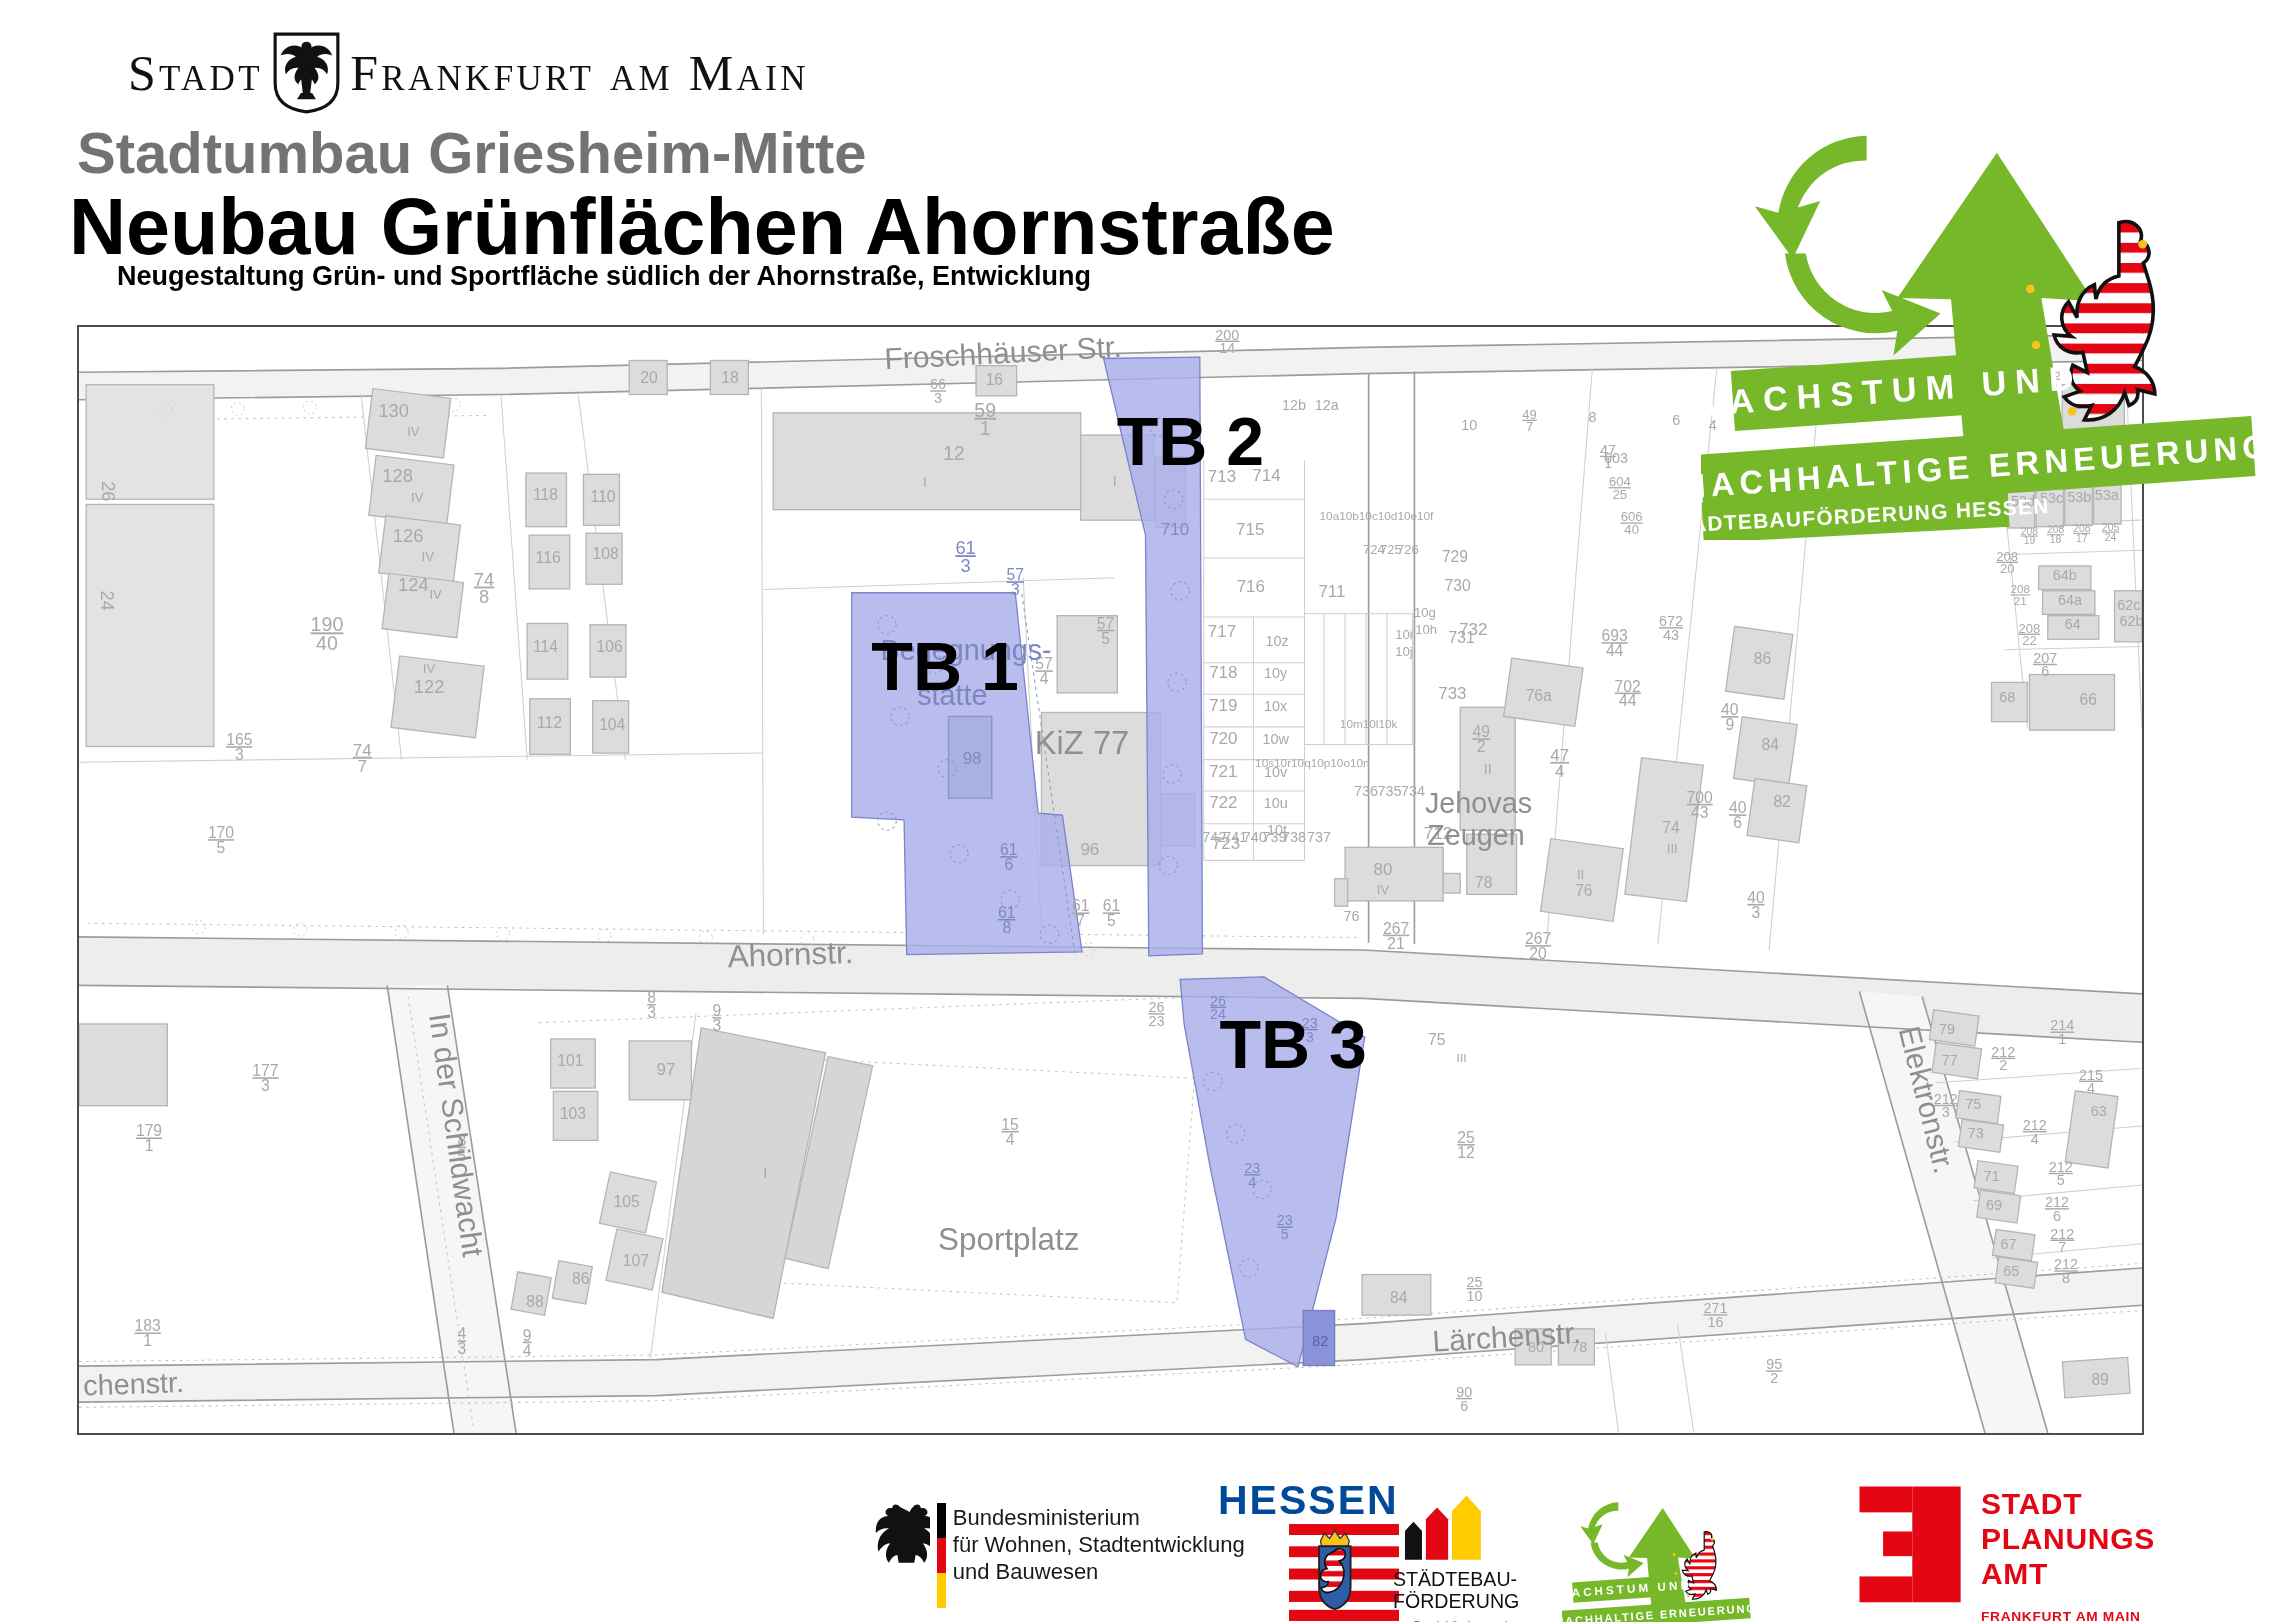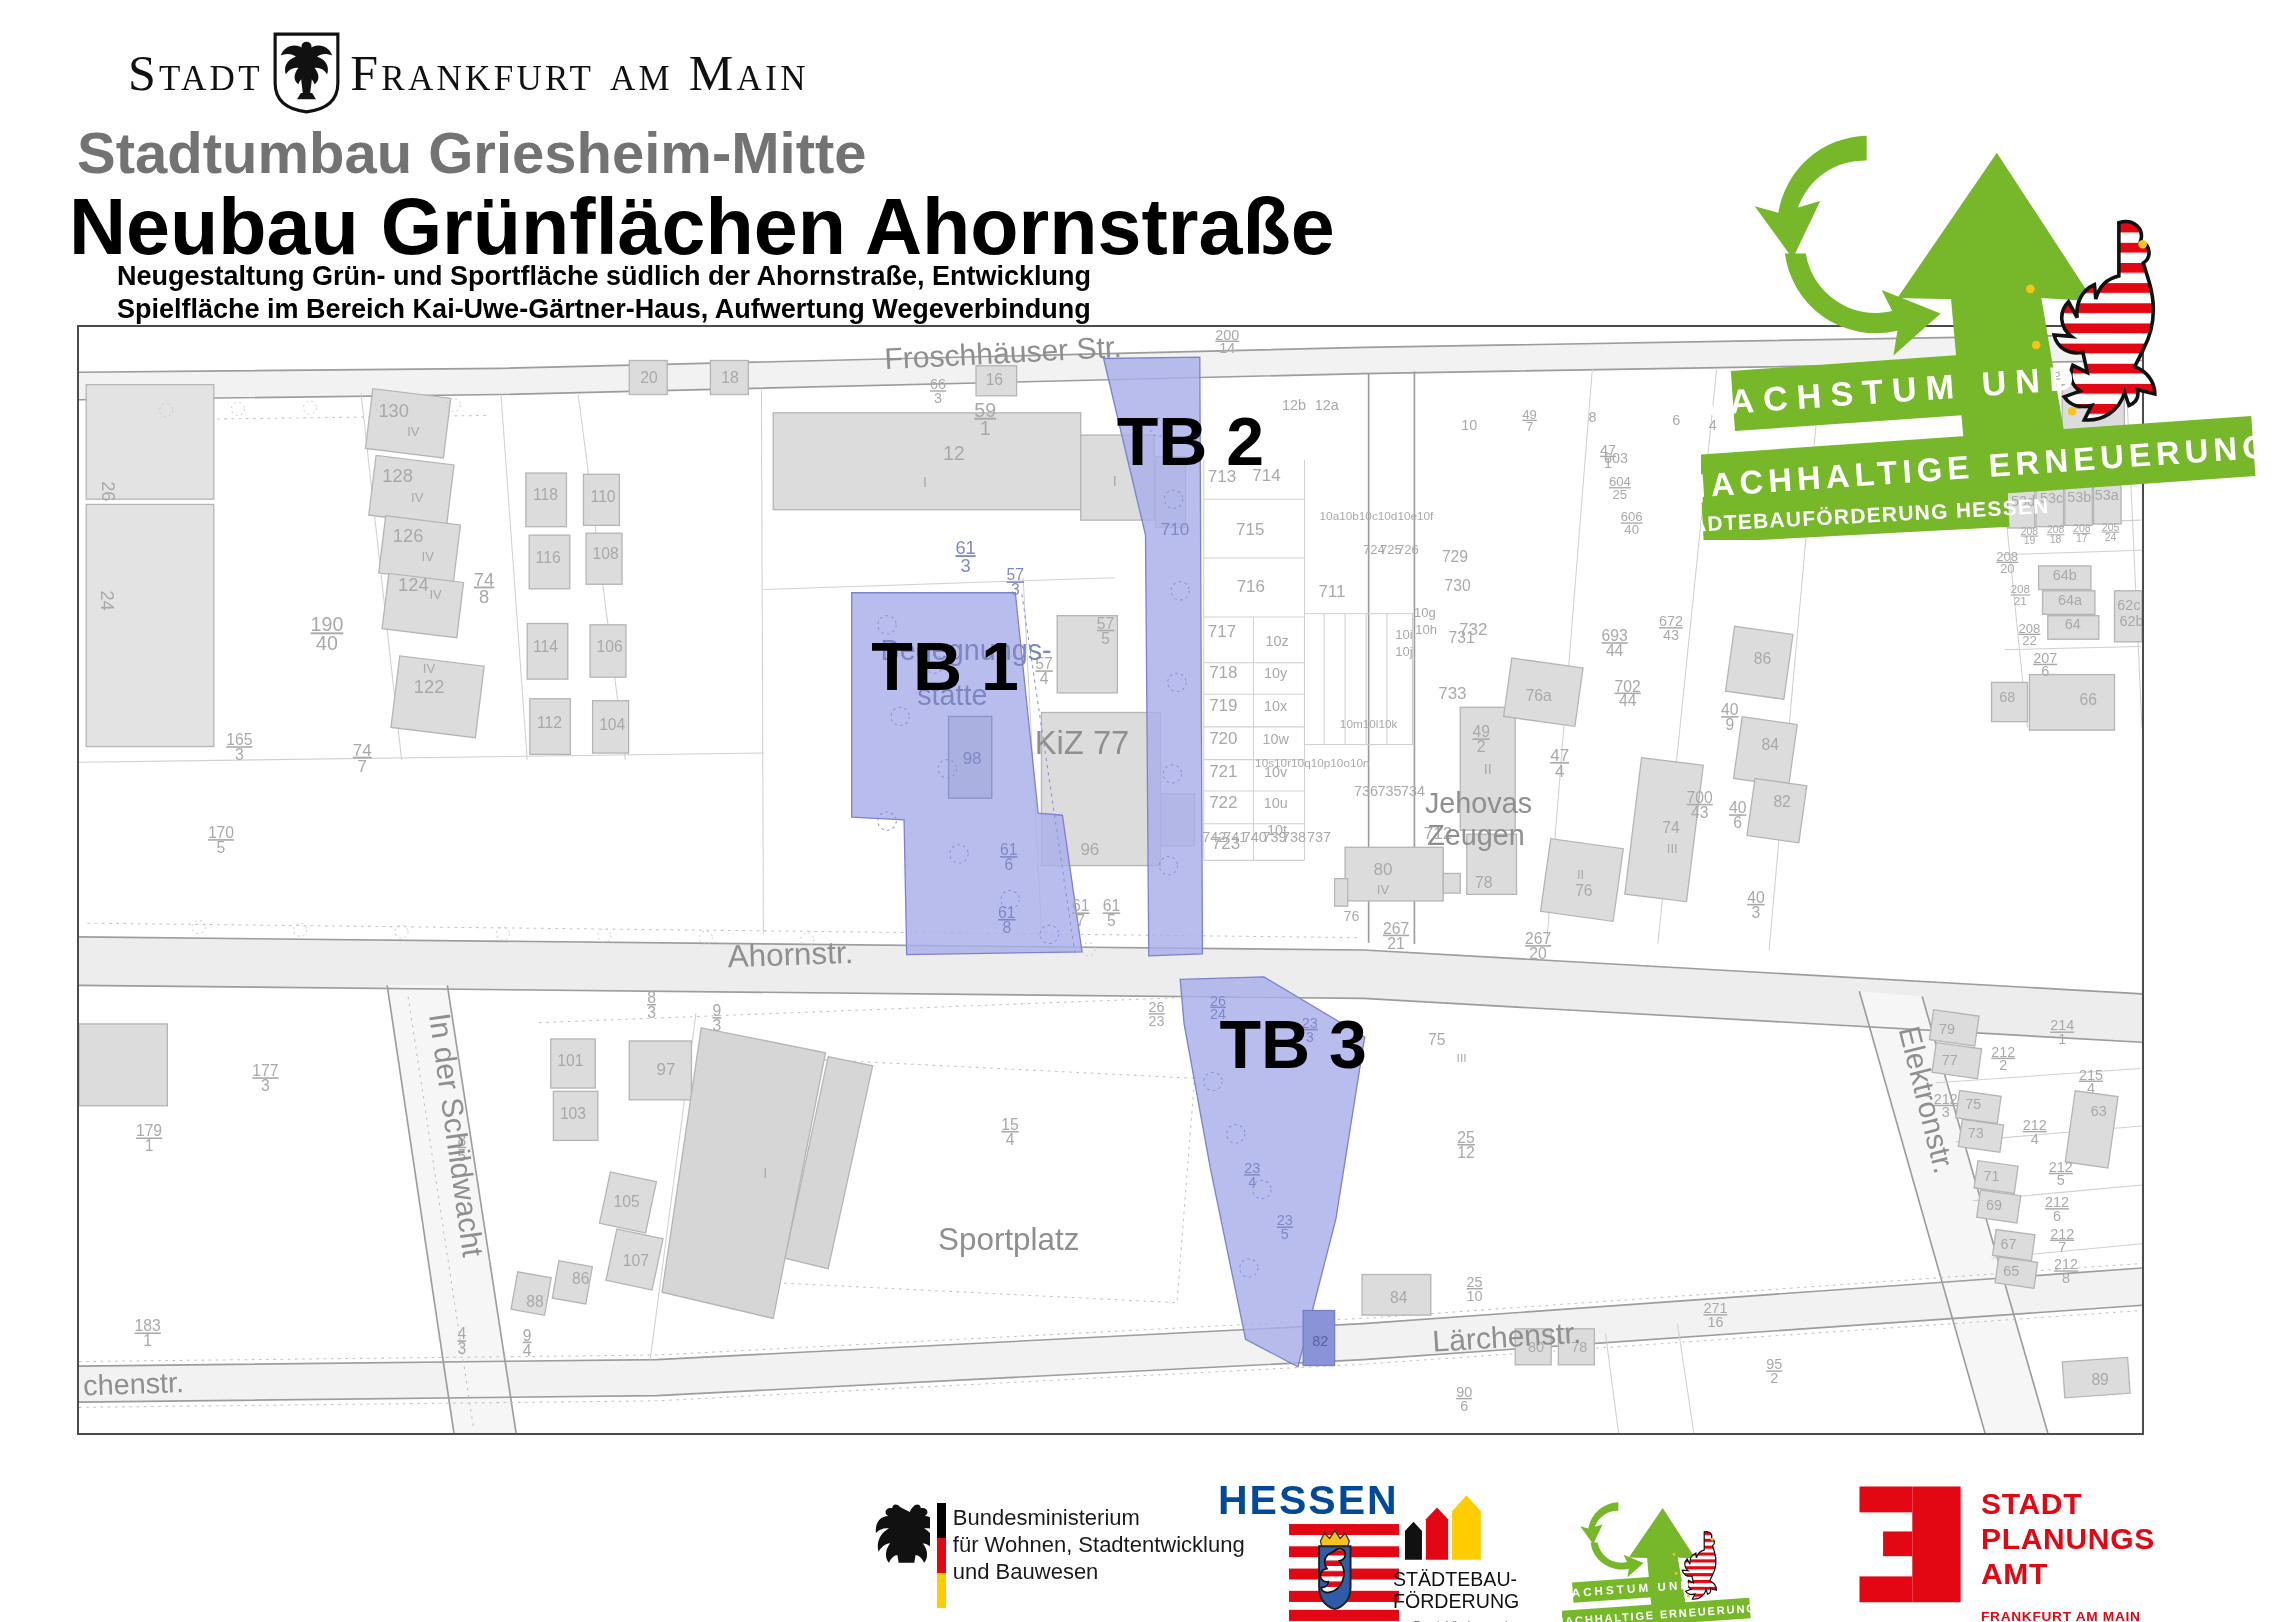--- a/index.html
+++ b/index.html
@@ -52,21 +52,20 @@
       <path d="M40,108 h30 l-6,-10 h-18 z"></path>
     </g>
   </svg>
   <span class="word">Frankfurt am Main</span>
 </div>
 
 <div class="abs t1">Stadtumbau Griesheim-Mitte</div>
 <div class="abs t2">Neubau Grünflächen Ahornstraße</div>
 <div class="abs sub">
   <span>Neugestaltung Grün- und Sportfläche südlich der Ahornstraße, Entwicklung</span><br>
-  <span>Spielfläche im Bereich Kai-Uwe-Gärtner-Haus, Aufwertung Wegeverbindung</span>
 </div>
 
 <svg id="map-svg" class="abs" width="2063" height="1106" viewBox="117 497 3153 1690">
 
   <g>
     <polygon points="117,566 760,560 2080,528 3270,508 3270,548 2080,568 760,600 117,608" fill="#f2f2f2"></polygon>
     <polygon points="117,1429 2080,1449 3270,1516 3270,1590 2080,1523 117,1503" fill="#ededed"></polygon>
     <polygon points="117,2085 1000,2075 2080,2020 3270,1935 3270,1992 2080,2075 1000,2130 117,2140" fill="#f2f2f2"></polygon>
     <polygon points="588,1503 680,1503 785,2187 690,2187" fill="#f6f6f6"></polygon>
     <polygon points="2838,1512 2934,1520 3126,2187 3030,2187" fill="#f6f6f6"></polygon>

